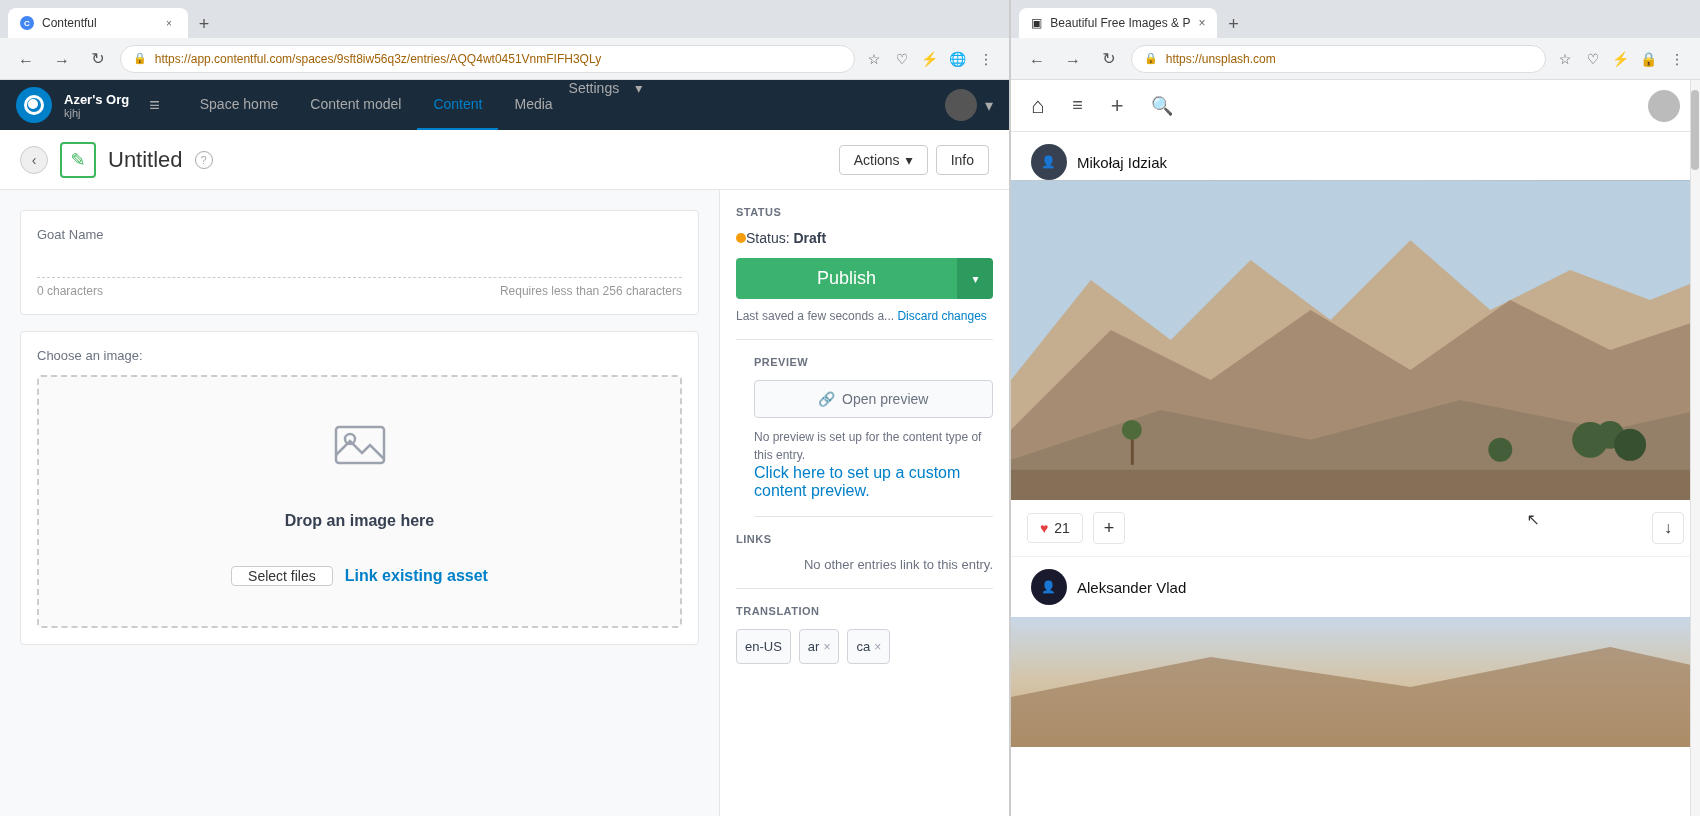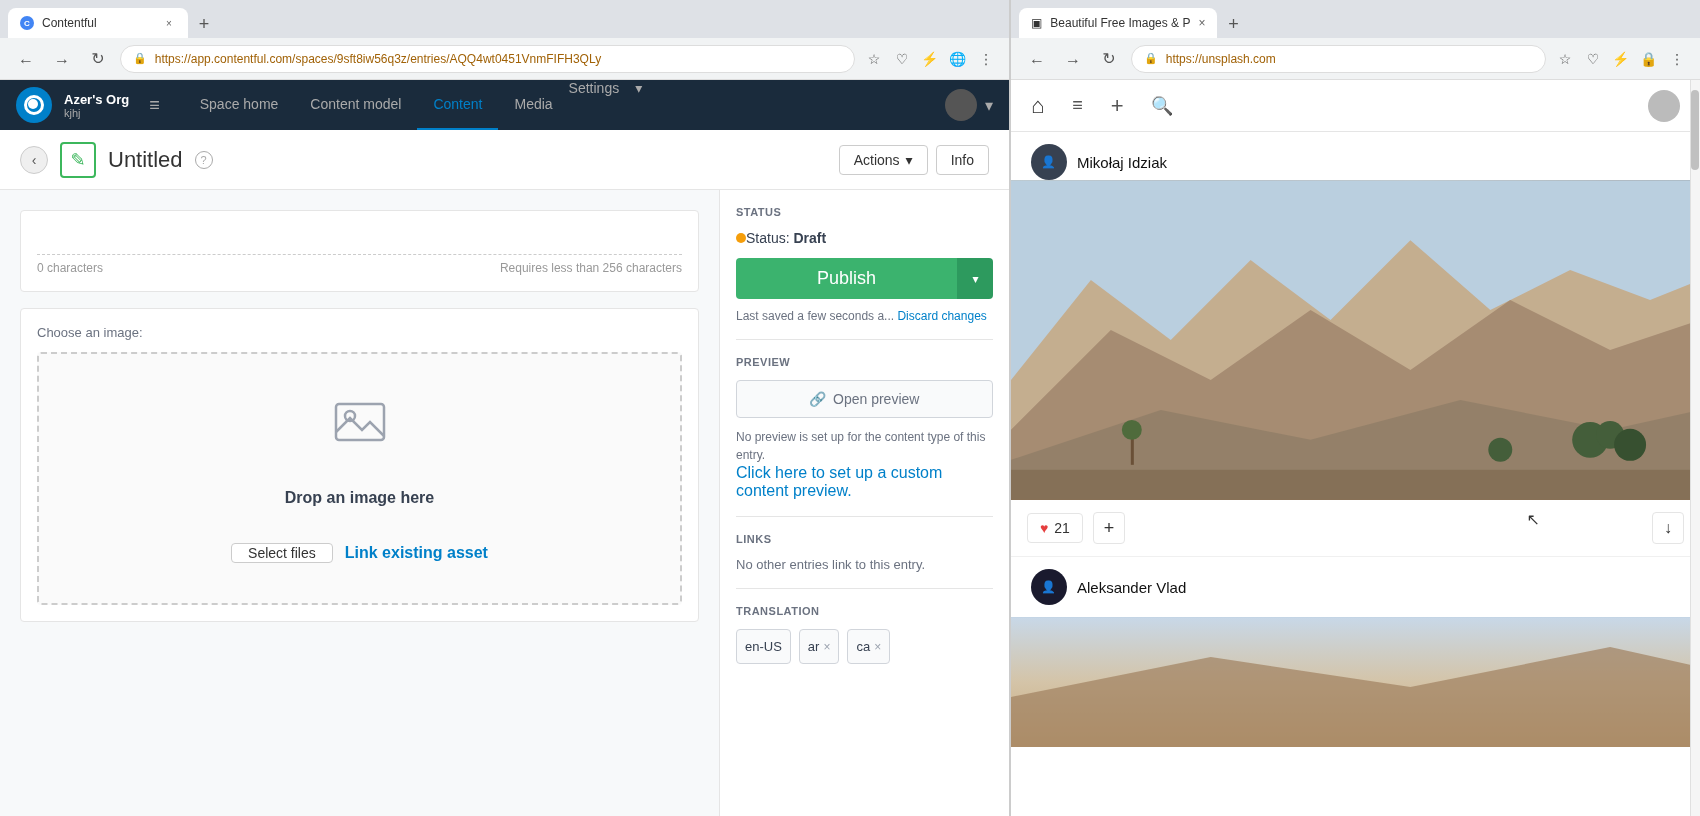--- a/index.html
+++ b/index.html
@@ -77,27 +77,27 @@
     .status-badge { display: flex; align-items: center; gap: 0; font-size: 14px; margin-bottom: 12px; }
     .status-dot { width: 10px; height: 10px; border-radius: 50%; background: #f59e0b; }
     .status-text { color: #374151; font-size: 14px; }
     .status-bold { font-weight: 600; }
     .publish-btn-group { display: flex; border-radius: 4px; overflow: hidden; width: 100%; }
     .publish-btn { flex: 1; background: #3bb36e; color: white; border: none; padding: 10px 0; font-size: 18px; font-weight: 500; cursor: pointer; }
     .publish-btn-arrow { width: 36px; background: #2d9a5e; color: white; border: none; border-left: 1px solid #2d9a5e; cursor: pointer; font-size: 12px; display: flex; align-items: center; justify-content: center; }
     .save-info { font-size: 12px; color: #6b7280; margin-top: 10px; }
     .discard-link { color: #0080c9; cursor: pointer; text-decoration: none; }
 
-    .preview-section { margin-bottom: 16px; }
+    .preview-section { margin-bottom: 16px; margin-left: 18px; }
     .open-preview-btn { width: 100%; border: 1px solid #d1d5db; background: #f9fafb; border-radius: 4px; padding: 10px; font-size: 14px; color: #6b7280; cursor: pointer; display: flex; align-items: center; justify-content: center; gap: 6px; }
     .preview-note { font-size: 12px; color: #6b7280; margin-top: 10px; line-height: 1.5; }
     .preview-link { color: #0080c9; cursor: pointer; }
 
     .links-section {}
-    .links-empty { font-size: 13px; color: #6b7280; }
+    .links-empty { font-size: 13px; color: #6b7280; text-align: right; }
 
     .translation-section {}
     .translation-tags { display: flex; gap: 8px; flex-wrap: wrap; margin-top: 8px; }
     .lang-tag { display: flex; align-items: center; gap: 4px; border: 1px solid #d1d5db; border-radius: 4px; padding: 9px 8px; font-size: 13px; color: #374151; background: #f9fafb; }
     .lang-tag-close { color: #9ca3af; cursor: pointer; font-size: 12px; }
 
     
     .entry-sidebar::-webkit-scrollbar, .entry-fields::-webkit-scrollbar { width: 6px; }
     .entry-sidebar::-webkit-scrollbar-thumb, .entry-fields::-webkit-scrollbar-thumb { background: #ccc; border-radius: 3px; }
 
@@ -203,20 +203,21 @@
         </button>
         <button class="info-btn">Info</button>
       </div>
     </div>
 
     <div class="entry-body">
 
       <div class="entry-fields">
 
         <div class="field-group">
+          <div class="field-label">Goat Name</div>
           <div class="field-input-area"></div>
           <div class="field-meta">
             <span>0 characters</span>
             <span>Requires less than 256 characters</span>
           </div>
         </div>
 
         <div class="image-section">
           <div class="image-label">Choose an image:</div>
           <div class="drop-zone">

